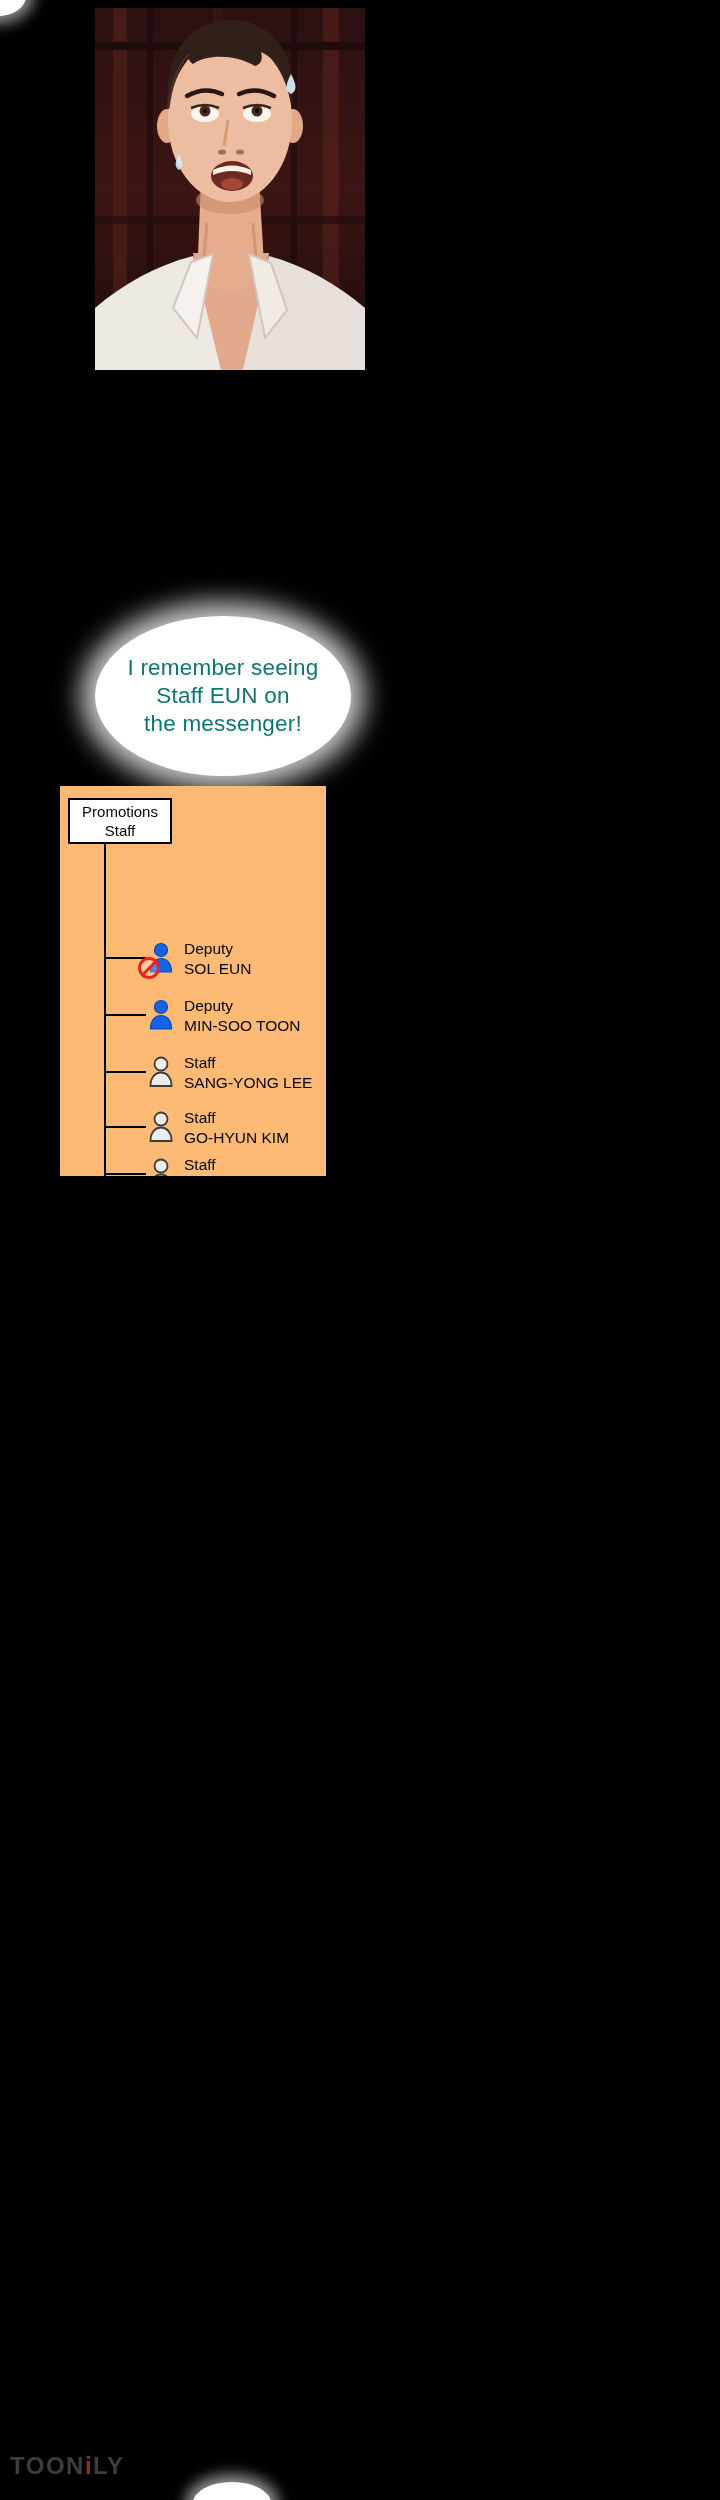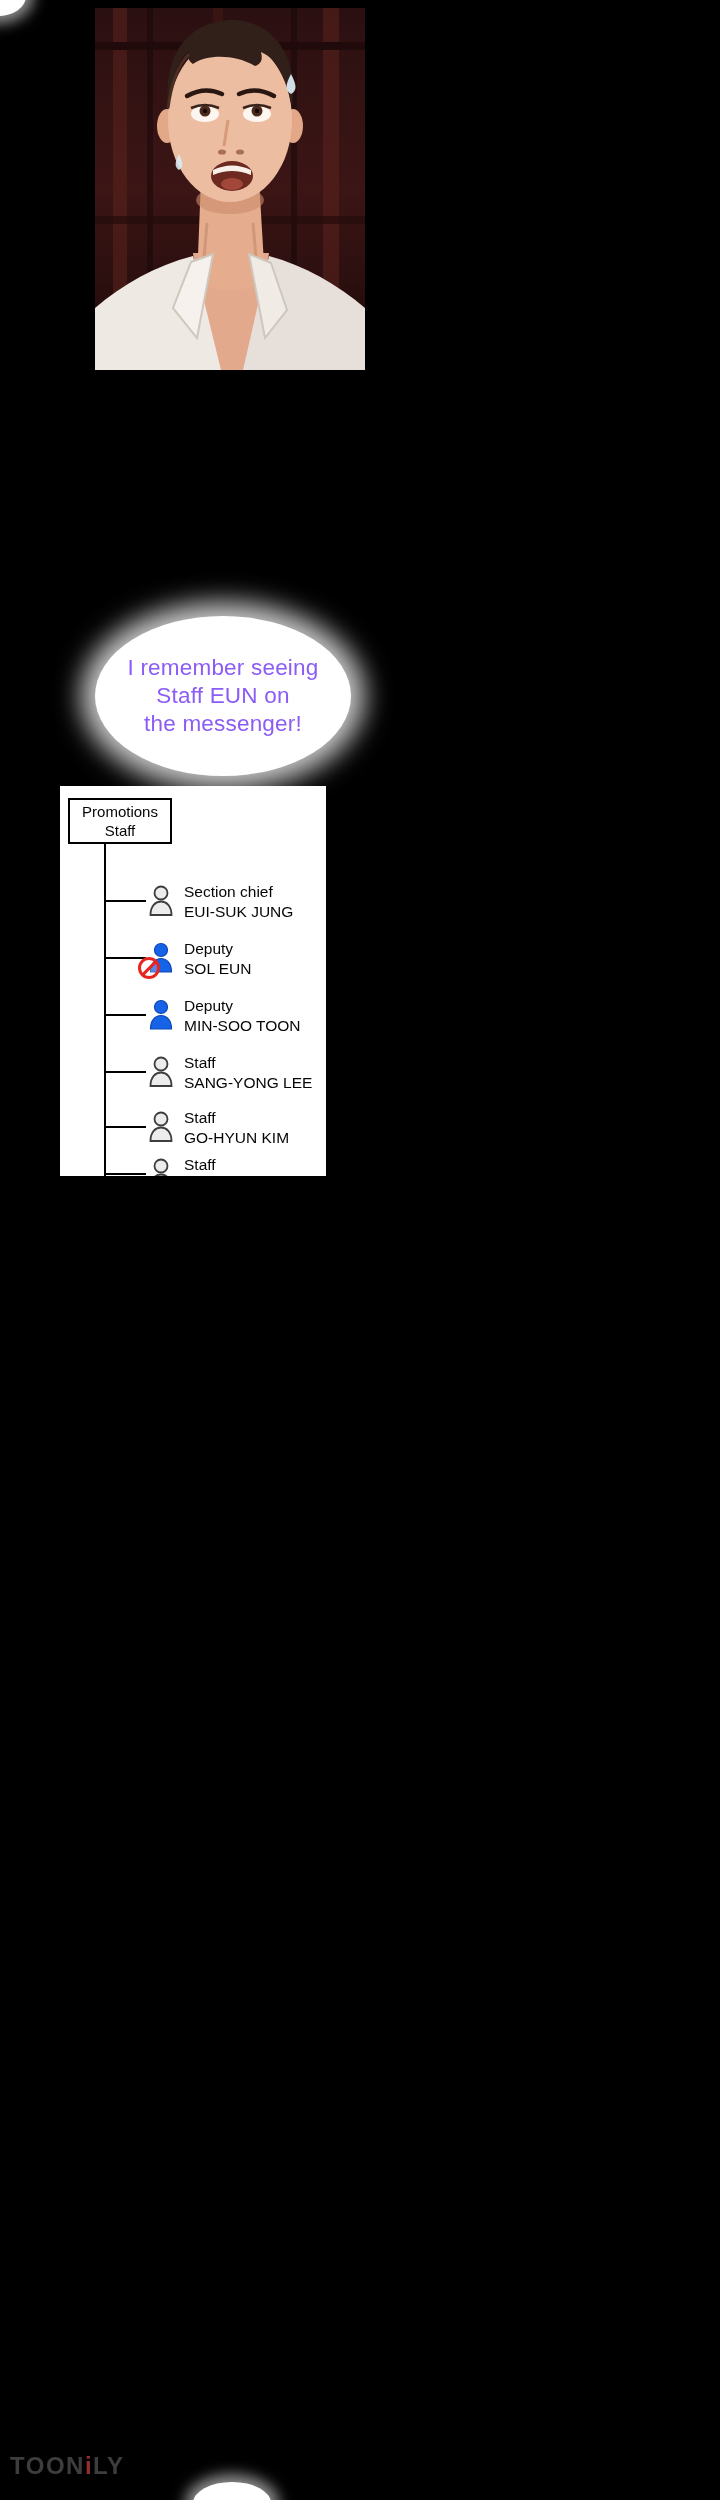--- a/index.html
+++ b/index.html
@@ -10,37 +10,37 @@
   }
 
   
   .art-panel{position:absolute;left:95px;top:8px;width:270px;height:362px;overflow:hidden;}
 
   
   .bubble{
     position:absolute;background:#fff;border-radius:50%;
     box-shadow:0 0 26px 14px rgba(255,255,255,0.78);
     display:flex;align-items:center;justify-content:center;
-    text-align:center;color:#8b5cf6;
+    text-align:center;color:#0f766e;
   }
   .bubble .txt{font-size:22.5px;line-height:28px;letter-spacing:0.2px;}
   #bubble1{left:95px;top:616px;width:256px;height:160px;}
   #bubble2{left:158px;top:1192px;width:242px;height:136px;}
 
   .partial-bubble{
     position:absolute;background:#fff;border-radius:50%;
     box-shadow:0 0 14px 8px rgba(255,255,255,0.55);
   }
   #pb-bottom{left:193px;top:2482px;width:78px;height:42px;}
   #pb-topleft{left:-30px;top:-24px;width:56px;height:40px;}
 
   
   .org-panel{
     position:absolute;left:60px;top:786px;width:266px;height:390px;
-    background:#ffffff;overflow:hidden;color:#060606;
+    background:#fdba74;overflow:hidden;color:#060606;
   }
   .org-title{
     position:absolute;left:8px;top:12px;width:104px;height:46px;
     background:#fff;border:2px solid #000;box-sizing:border-box;
     display:flex;flex-direction:column;align-items:center;justify-content:center;
     font-size:15px;line-height:19px;text-align:center;
   }
   .trunk{position:absolute;left:44px;top:58px;width:2px;height:332px;background:#000;}
   .member{position:absolute;left:0;width:266px;height:44px;}
   .member .branch{position:absolute;left:46px;top:19px;width:40px;height:2px;background:#000;}
@@ -145,101 +145,88 @@
     </div>
   </div>
 
   <div class="org-panel">
     <div class="org-title">
       <span>Promotions</span>
       <span>Staff</span>
     </div>
     <div class="trunk"></div>
 
-    <div class="member" style="top:95px">
+
+    <div class="member" style="top:152px">
+      <span class="branch"></span>
+      <span class="icon-wrap">
+        <svg viewBox="0 0 26 32" width="26" height="32">
+          <circle cx="13" cy="8" r="6.5" fill="#1663e8" stroke="#0d47b5" stroke-width="1.2"></circle>
+          <path d="M2.5,30 C2.5,21 7.5,16.5 13,16.5 C18.5,16.5 23.5,21 23.5,30 Z" fill="#1663e8" stroke="#0d47b5" stroke-width="1.2"></path>
+        </svg>
+        <span class="ban"></span>
+      </span>
+      <span class="txt">
+        <span>Deputy</span>
+        <span>SOL EUN</span>
+      </span>
+    </div>
+
+    <div class="member" style="top:209px">
+      <span class="branch"></span>
+      <span class="icon-wrap">
+        <svg viewBox="0 0 26 32" width="26" height="32">
+          <circle cx="13" cy="8" r="6.5" fill="#1663e8" stroke="#0d47b5" stroke-width="1.2"></circle>
+          <path d="M2.5,30 C2.5,21 7.5,16.5 13,16.5 C18.5,16.5 23.5,21 23.5,30 Z" fill="#1663e8" stroke="#0d47b5" stroke-width="1.2"></path>
+        </svg>
+      </span>
+      <span class="txt">
+        <span>Deputy</span>
+        <span>MIN-SOO TOON</span>
+      </span>
+    </div>
+
+    <div class="member" style="top:266px">
       <span class="branch"></span>
       <span class="icon-wrap">
         <svg viewBox="0 0 26 32" width="26" height="32">
           <circle cx="13" cy="8" r="6.5" fill="#ececec" stroke="#3d3d3d" stroke-width="1.8"></circle>
           <path d="M2.5,30 C2.5,21 7.5,16.5 13,16.5 C18.5,16.5 23.5,21 23.5,30 Z" fill="#ececec" stroke="#3d3d3d" stroke-width="1.8"></path>
         </svg>
       </span>
       <span class="txt">
-        <span>Section chief</span>
-        <span>EUI-SUK JUNG</span>
-      </span>
-    </div>
-
-    <div class="member" style="top:152px">
-      <span class="branch"></span>
-      <span class="icon-wrap">
-        <svg viewBox="0 0 26 32" width="26" height="32">
-          <circle cx="13" cy="8" r="6.5" fill="#1663e8" stroke="#0d47b5" stroke-width="1.2"></circle>
-          <path d="M2.5,30 C2.5,21 7.5,16.5 13,16.5 C18.5,16.5 23.5,21 23.5,30 Z" fill="#1663e8" stroke="#0d47b5" stroke-width="1.2"></path>
-        </svg>
-        <span class="ban"></span>
-      </span>
-      <span class="txt">
-        <span>Deputy</span>
-        <span>SOL EUN</span>
-      </span>
-    </div>
-
-    <div class="member" style="top:209px">
-      <span class="branch"></span>
-      <span class="icon-wrap">
-        <svg viewBox="0 0 26 32" width="26" height="32">
-          <circle cx="13" cy="8" r="6.5" fill="#1663e8" stroke="#0d47b5" stroke-width="1.2"></circle>
-          <path d="M2.5,30 C2.5,21 7.5,16.5 13,16.5 C18.5,16.5 23.5,21 23.5,30 Z" fill="#1663e8" stroke="#0d47b5" stroke-width="1.2"></path>
-        </svg>
-      </span>
-      <span class="txt">
-        <span>Deputy</span>
-        <span>MIN-SOO TOON</span>
-      </span>
-    </div>
-
-    <div class="member" style="top:266px">
+        <span>Staff</span>
+        <span>SANG-YONG LEE</span>
+      </span>
+    </div>
+
+    <div class="member" style="top:321px">
       <span class="branch"></span>
       <span class="icon-wrap">
         <svg viewBox="0 0 26 32" width="26" height="32">
           <circle cx="13" cy="8" r="6.5" fill="#ececec" stroke="#3d3d3d" stroke-width="1.8"></circle>
           <path d="M2.5,30 C2.5,21 7.5,16.5 13,16.5 C18.5,16.5 23.5,21 23.5,30 Z" fill="#ececec" stroke="#3d3d3d" stroke-width="1.8"></path>
         </svg>
       </span>
       <span class="txt">
         <span>Staff</span>
-        <span>SANG-YONG LEE</span>
-      </span>
-    </div>
-
-    <div class="member" style="top:321px">
+        <span>GO-HYUN KIM</span>
+      </span>
+    </div>
+
+    <div class="member" style="top:368px">
       <span class="branch"></span>
       <span class="icon-wrap">
         <svg viewBox="0 0 26 32" width="26" height="32">
           <circle cx="13" cy="8" r="6.5" fill="#ececec" stroke="#3d3d3d" stroke-width="1.8"></circle>
           <path d="M2.5,30 C2.5,21 7.5,16.5 13,16.5 C18.5,16.5 23.5,21 23.5,30 Z" fill="#ececec" stroke="#3d3d3d" stroke-width="1.8"></path>
         </svg>
       </span>
       <span class="txt">
         <span>Staff</span>
-        <span>GO-HYUN KIM</span>
-      </span>
-    </div>
-
-    <div class="member" style="top:368px">
-      <span class="branch"></span>
-      <span class="icon-wrap">
-        <svg viewBox="0 0 26 32" width="26" height="32">
-          <circle cx="13" cy="8" r="6.5" fill="#ececec" stroke="#3d3d3d" stroke-width="1.8"></circle>
-          <path d="M2.5,30 C2.5,21 7.5,16.5 13,16.5 C18.5,16.5 23.5,21 23.5,30 Z" fill="#ececec" stroke="#3d3d3d" stroke-width="1.8"></path>
-        </svg>
-      </span>
-      <span class="txt">
-        <span>Staff</span>
         <span></span>
       </span>
     </div>
   </div>
 
 
   <div class="watermark">
     <span>TOON</span><span class="accent">i</span><span>LY</span>
   </div>
 

